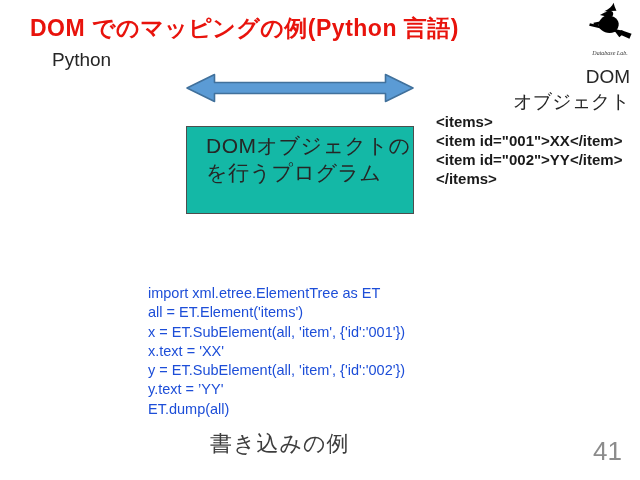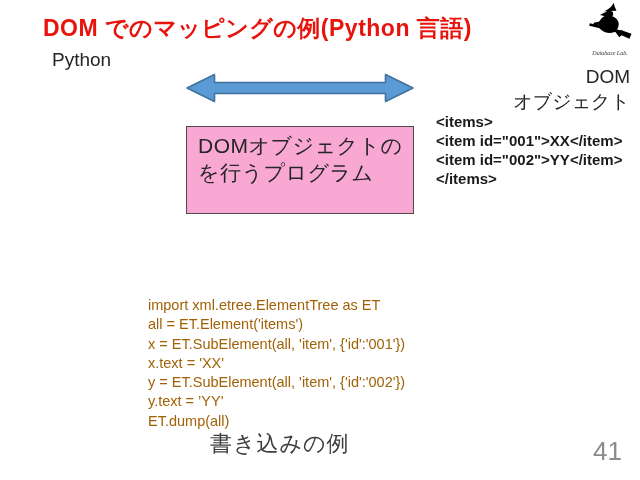--- a/index.html
+++ b/index.html
@@ -10,21 +10,20 @@
     background: #ffffff;
     overflow: hidden;
     font-family: "Liberation Sans", "DejaVu Sans", sans-serif;
     color: #1a1a1a;
   }
   .slide-title {
     position: absolute; left: 30px; top: 13px;
     font-size: 23px; font-weight: bold;
     color: #e8130c; letter-spacing: 0.5px;
     white-space: nowrap;
-    margin-left: 13px;
   }
   .logo {
     position: absolute; left: 583px; top: 2px; width: 54px;
     text-align: center;
   }
   .logo-caption {
     font-family: "Liberation Serif", "DejaVu Serif", serif;
     font-style: italic;
     font-size: 6px; color: #3a3a3a; margin-top: -2px;
     white-space: nowrap;
@@ -34,34 +33,34 @@
     font-size: 19px; color: #262626;
   }
   .arrow-wrap { position: absolute; left: 184px; top: 71px; width: 232px; height: 34px; }
   .dom-label {
     position: absolute; left: 440px; top: 64px; width: 190px;
     text-align: right; font-size: 19px; line-height: 25px; color: #262626;
   }
   .program-box {
     position: absolute; left: 186px; top: 126px; width: 228px; height: 88px;
     border: 1px solid #4d4d4d;
-    padding: 5px 0 0 11px;
+    padding: 5px 0 0 19px;
     font-size: 21px; line-height: 27px; letter-spacing: 0.5px;
     color: #262626;
-    background: #f9a8d4;
+    background: #14b8a6;
   }
   .xml-snippet {
     position: absolute; left: 436px; top: 112px; width: 204px;
     font-size: 15px; font-weight: bold; line-height: 19px;
     color: #1a1a1a; white-space: nowrap;
   }
   .code-block {
     position: absolute; left: 148px; top: 284px; width: 300px;
     font-size: 14.5px; line-height: 19.3px;
-    color: #a16207; white-space: nowrap; margin-top: 12px;
+    color: #1d4ed8; white-space: nowrap;
   }
   .slide-caption {
     position: absolute; left: 210px; top: 429px;
     font-size: 22px; color: #3d3d3d; letter-spacing: 1px;
   }
   .page-number {
     position: absolute; right: 18px; top: 436px;
     font-size: 26px; color: #8c8c8c;
   }
 </style>

